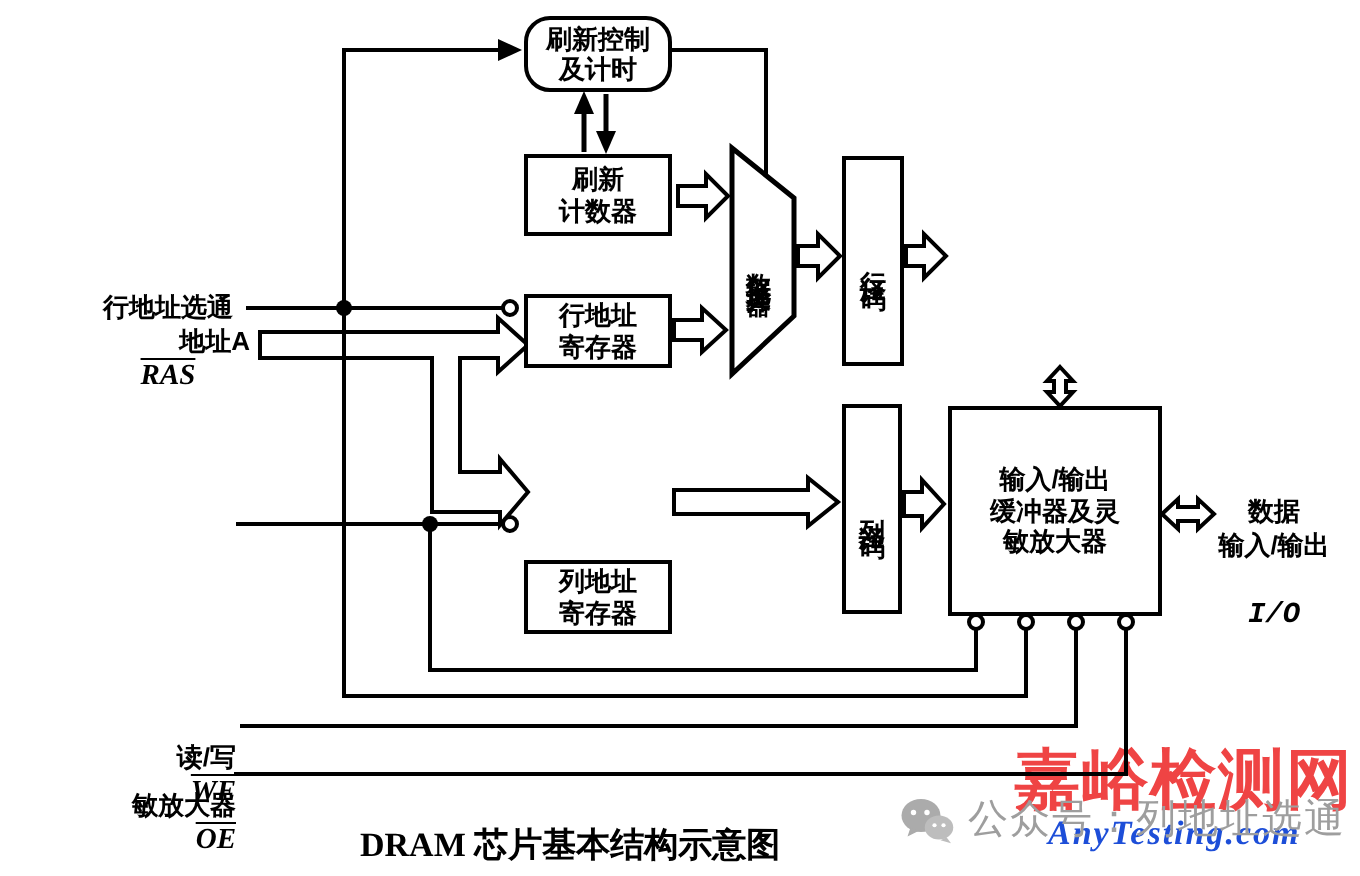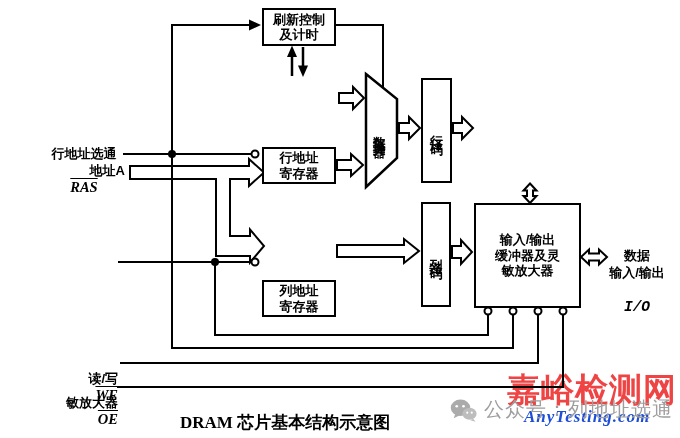--- a/index.html
+++ b/index.html
@@ -12,21 +12,21 @@
           font-family:"Liberation Serif",serif;color:#1d4ed8;letter-spacing:1px;}
   #wm-acct{left:450px;top:396px;display:flex;align-items:center;gap:7px;color:#9e9e9e;
            font-size:20px;letter-spacing:1px;}
   
   svg.wires{position:absolute;left:0;top:0;z-index:2;}
   
   .box{position:absolute;z-index:3;box-sizing:border-box;border:2.5px solid #000;background:#fff;
        display:flex;align-items:center;justify-content:center;text-align:center;
        font-size:13px;font-weight:bold;line-height:15.5px;white-space:pre-line;}
   .vtext{writing-mode:vertical-rl;text-orientation:upright;letter-spacing:4px;line-height:1;}
-  #b-refresh-control{left:262px;top:8px;width:74px;height:38px;}
+  #b-refresh-control{left:262px;top:8px;width:74px;height:38px;border-radius:13px;}
   #b-refresh-counter{left:262px;top:77px;width:74px;height:41px;}
   #b-row-reg{left:262px;top:147px;width:74px;height:37px;}
   #b-col-reg{left:262px;top:236px;width:74px;height:37px;margin-top:44px;}
   #b-row-dec{left:421px;top:78px;width:31px;height:105px;}
   #b-mem{left:474px;top:79px;width:105px;height:104px;font-size:13.5px;}
   #b-col-dec{left:421px;top:202px;width:30px;height:105px;}
   #b-io{left:474px;top:203px;width:107px;height:105px;}
   #t-selector{position:absolute;z-index:3;left:364px;top:88px;width:30px;height:88px;
               display:flex;align-items:center;justify-content:center;
               font-size:12.5px;font-weight:bold;}
@@ -112,20 +112,22 @@
       <polygon points="453,123 462,123 462,117 473,128 462,139 462,133 453,133"></polygon>
       <polygon points="337,245 404,245 404,239 419,251 404,263 404,257 337,257"></polygon>
       <polygon points="452,246 461,246 461,240 472,252 461,264 461,258 452,258"></polygon>
       <polygon points="530,183.5 536.5,190.5 533,190.5 533,196 536.5,196 530,203 523.5,196 527,196 527,190.5 523.5,190.5"></polygon>
       <polygon points="581,257 589,249.5 589,253.5 599,253.5 599,249.5 607,257 599,264.5 599,260.5 589,260.5 589,264.5"></polygon>
     </g>
   </svg>
 
   <div class="box" id="b-refresh-control">刷新控制
 及计时</div>
+  <div class="box" id="b-refresh-counter">刷新
+计数器</div>
   <div class="box" id="b-row-reg">行地址
 寄存器</div>
   <div class="box" id="b-col-reg">列地址
 寄存器</div>
   <div class="box" id="b-row-dec">
     <span class="vtext">行译码</span>
   </div>
   <div class="box" id="b-col-dec">
     <span class="vtext">列译码</span>
   </div>

